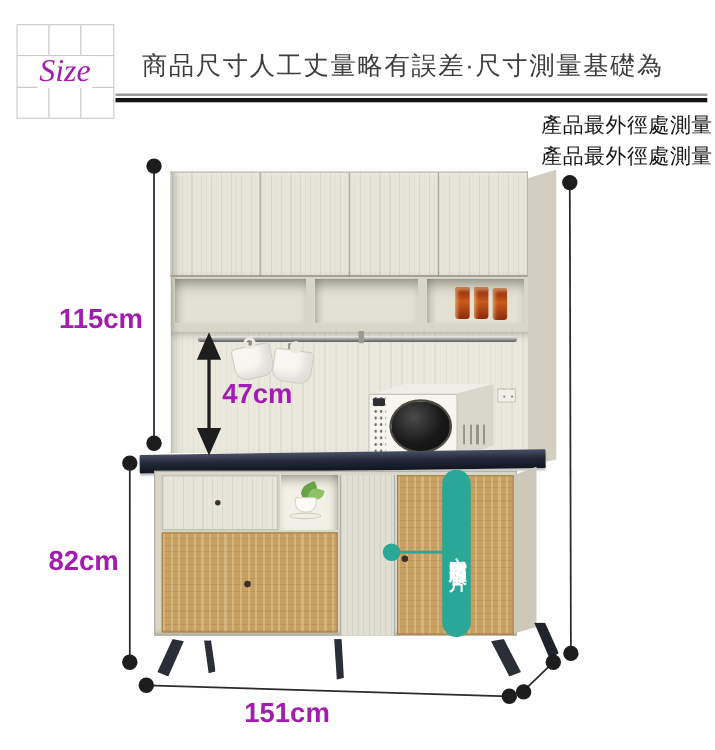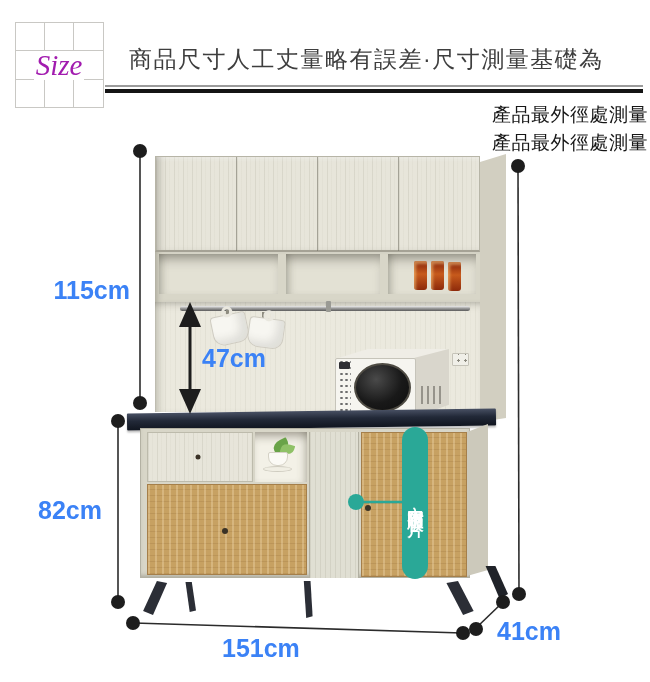--- a/index.html
+++ b/index.html
@@ -113,24 +113,24 @@
   .outlet { left:452px; top:353px; width:17px; height:13px; background:#f0efe8; border:1px solid #c5c3b8;
             border-radius:1px; background-image:radial-gradient(circle,#8a887d 1px,transparent 1.3px);
             background-size:7px 7px; background-position:2px 3px; }
 
   
   .overlay { left:0; top:0; z-index:50; }
   .callout-pill { left:402px; top:427px; width:26px; height:152px; z-index:60;
                   background:var(--callout_teal,#2aa897); border-radius:14px; color:#fff;
                   writing-mode:vertical-rl; text-orientation:upright; font-size:16px; font-weight:bold;
                   letter-spacing:3px; display:flex; align-items:center; justify-content:center; }
-  .dim-label { z-index:70; font-size:25px; font-weight:bold; color:#3b82f6; white-space:nowrap; }
+  .dim-label { z-index:70; font-size:25px; font-weight:bold; color:#a21caf; white-space:nowrap; }
   .d115 { left:38px;  top:276px; width:92px; text-align:right; }
   .d47  { left:202px; top:344px; }
-  .d82  { left:38px;  top:496px; width:70px; text-align:left; }
+  .d82  { left:38px;  top:496px; width:70px; text-align:right; }
   .d197 { left:529px; top:352px; }
   .d151 { left:222px; top:634px; width:90px; text-align:left; }
   .d41  { left:497px; top:617px; }
 </style>
 </head>
 <body>
 
 <div class="stage">
 
   <div class="abs logo-grid">
@@ -244,15 +244,14 @@
       <circle cx="368" cy="508" r="3"></circle>
     </g>
   </svg>
 
   <div class="abs callout-pill">內附隔板一片</div>
 
   <div class="abs dim-label d115">115cm</div>
   <div class="abs dim-label d47">47cm</div>
   <div class="abs dim-label d82">82cm</div>
   <div class="abs dim-label d151">151cm</div>
-  <div class="abs dim-label d41">41cm</div>
 
 </div>
 
 </body></html>

